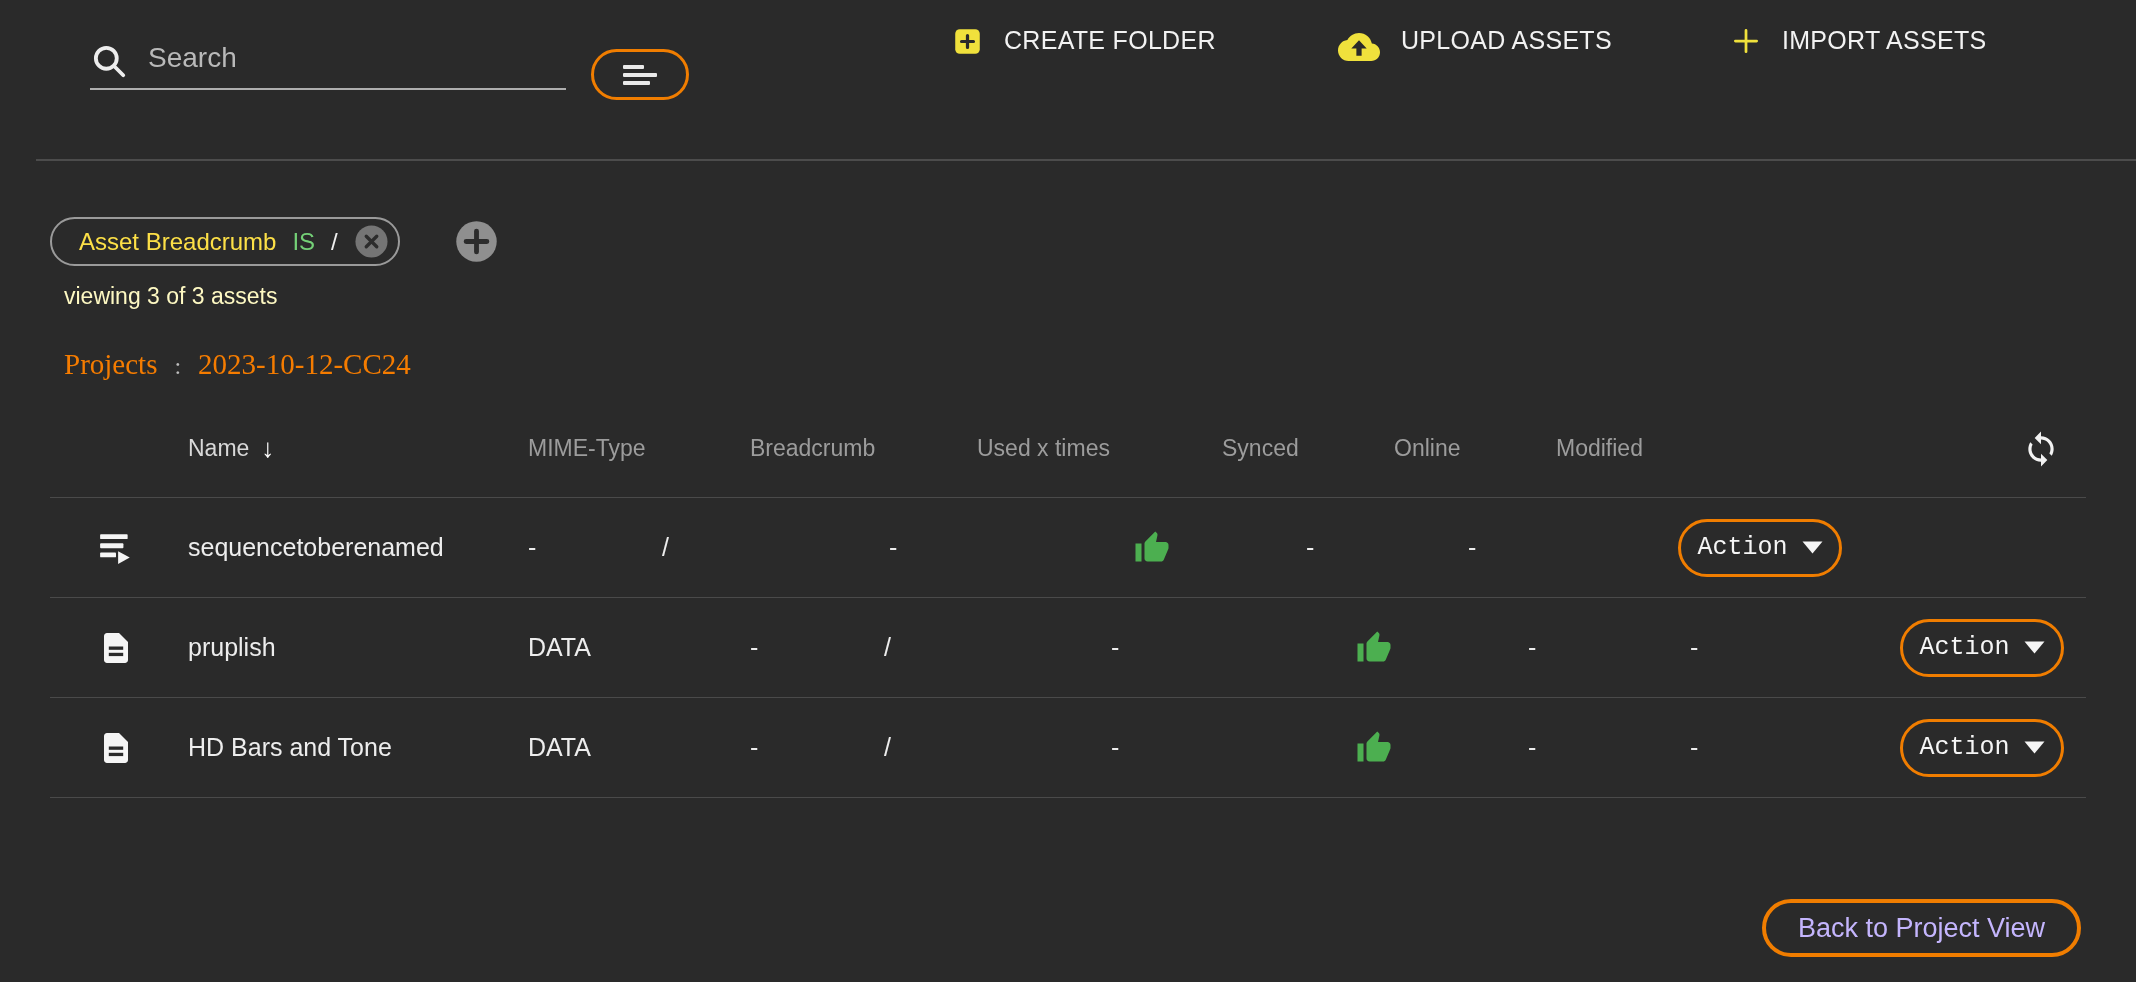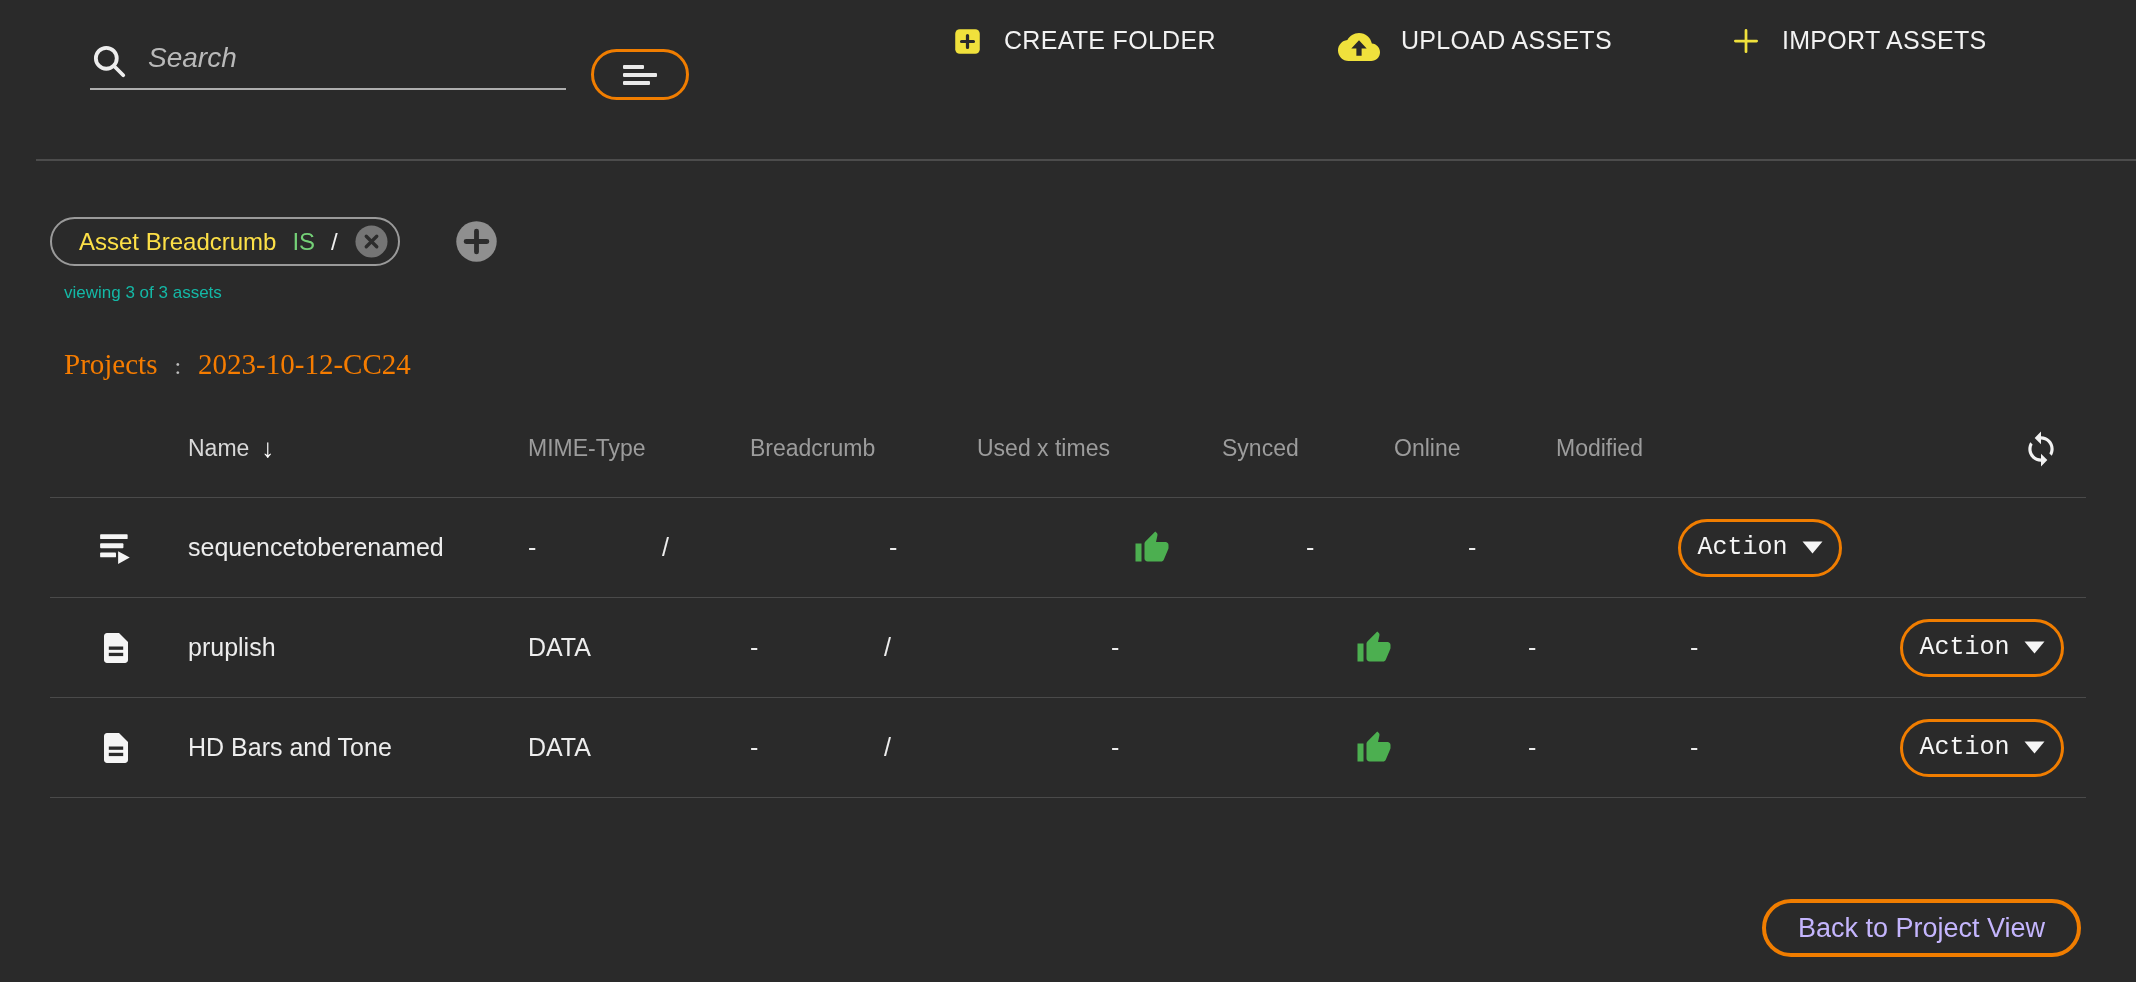--- a/index.html
+++ b/index.html
@@ -13,21 +13,21 @@
   .abs { position:absolute; }
 
   
   .search-wrap {
     left:90px; top:34px; width:476px; height:56px;
     display:flex; align-items:center; gap:20px;
     border-bottom:2px solid #aeaeae;
   }
   .search-input {
     flex:1; background:transparent; border:none; outline:none;
-    font-family:inherit; font-size:28px; color:#e8e8e8; padding-bottom:6px;font-style:italic;
+    font-family:inherit; font-size:28px; color:#e8e8e8; padding-bottom:6px;
   }
   .search-input::placeholder { color:#b9b9b9; }
   .filter-toggle {
     left:591px; top:49px; width:98px; height:51px;
     border:3px solid #f07d00; border-radius:26px; background:transparent;
     display:flex; align-items:center; justify-content:center; cursor:pointer;
   }
   .top-action {
     top:26px; height:48px; display:flex; align-items:flex-start; gap:21px;
     background:transparent; border:none; cursor:pointer;
@@ -45,21 +45,21 @@
     display:inline-flex; align-items:center; gap:16px;
     padding:0 9px 0 27px;
     border:2px solid #9a9a9a; border-radius:26px; cursor:pointer;
     font-size:24px;
   }
   .chip-field { color:#fde047; }
   .chip-op { color:#74d077; }
   .chip-val { color:#f0f0f0; }
   .chip-close { background:none; border:none; display:flex; cursor:pointer; }
   .add-filter { left:455px; top:220px; background:none; border:none; display:flex; cursor:pointer; }
-  .viewing { left:64px; top:283px; font-size:17px; color:#14b8a6; }
+  .viewing { left:64px; top:283px; font-size:23px; color:#fef9c3; }
 
   
   .crumbs { left:64px; top:348px; display:flex; align-items:baseline; gap:17px; font-size:29px;font-family:Liberation Serif, serif; }
   .crumb-link { color:#f57c00; cursor:pointer; }
   .crumb-sep { color:#bdbdbd; font-size:24px; }
 
   
   .table { left:50px; top:400px; width:2036px; }
   .t-head { display:flex; height:98px; border-bottom:1px solid #4a4a4a; }
   .t-row  { display:flex; height:100px; border-bottom:1px solid #4a4a4a; cursor:pointer; }

